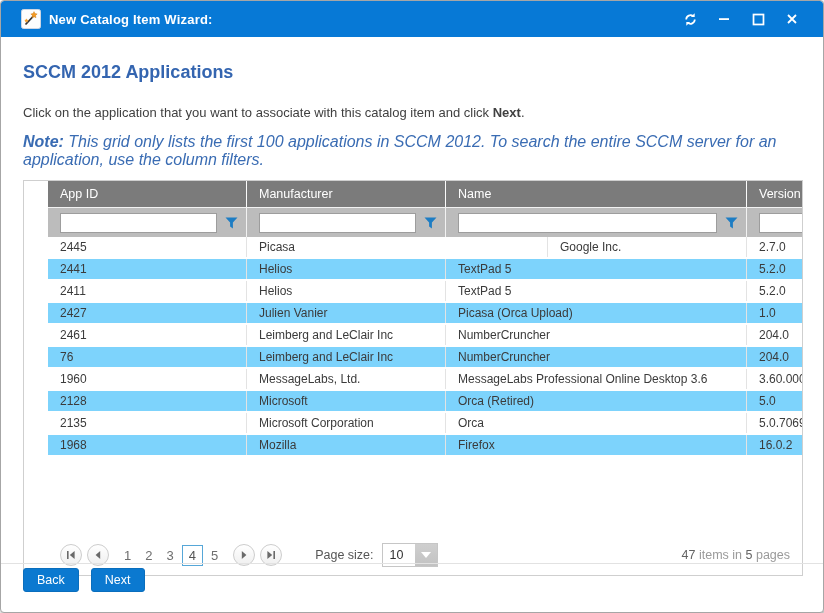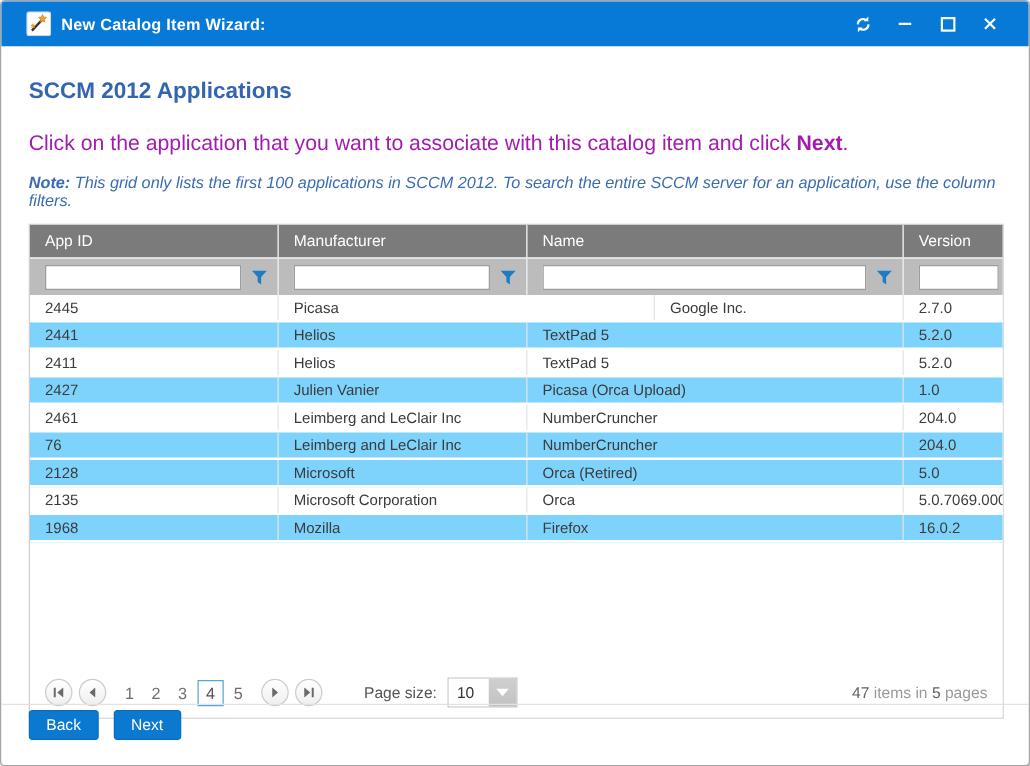--- a/index.html
+++ b/index.html
@@ -14,26 +14,26 @@
     height:36px; background:#0779d6; display:flex; align-items:center;
     padding:0 20px; border-radius:3px 3px 0 0;
   }
   .app-icon { width:20px; height:20px; margin-right:8px; display:flex; }
   .title { color:#ffffff; font-weight:bold; font-size:13px; letter-spacing:.2px; }
   .win-controls { margin-left:auto; display:flex; align-items:center; gap:12px; }
   .winbtn { width:22px; height:22px; display:flex; align-items:center; justify-content:center; cursor:pointer; }
   
   .content { padding:0 22px; }
   h1.page-title { margin-top:25px; font-size:18px; color:#3465b0; font-weight:bold; }
-  .instruction { margin-top:22px; font-size:17px; color:#a21caf; }
+  .instruction { margin-top:22px; font-size:13px; color:#404040; }
   .instruction b { font-weight:bold; }
-  .note { margin-top:13px; font-size:13px; font-style:italic; color:#3a6cb3; }
+  .note { margin-top:13px; font-size:16px; font-style:italic; color:#3a6cb3; }
   .note b { font-weight:bold; }
   
-  .grid { margin-top:11px; width:780px; border:1px solid #cfcfcf; }
+  .grid { margin-top:11px; width:780px; border:1px solid #cfcfcf;padding-left:24px; }
   .ghead { display:flex; height:26px; background:#7b7b7b; }
   .hcell {
     color:#ffffff; font-size:12.5px; display:flex; align-items:center;
     padding-left:12px; border-right:1px solid #fbfbfb; height:100%;
   }
   .hcell:last-child { border-right:none; }
   .gfilter { display:flex; height:30px; background:#bcbcbc; border-top:1px solid #f2f2f2; }
   .fcell {
     display:flex; align-items:center; padding:0 8px 0 12px; gap:8px;
     border-right:1px solid #f2f2f2; overflow:hidden; height:100%;
@@ -196,20 +196,26 @@
             <div class="gcell col1">Leimberg and LeClair Inc</div>
             <div class="gcell col2">NumberCruncher</div>
             <div class="gcell col3">204.0</div>
           </div>
           <div class="grow alt">
             <div class="gcell col0">76</div>
             <div class="gcell col1">Leimberg and LeClair Inc</div>
             <div class="gcell col2">NumberCruncher</div>
             <div class="gcell col3">204.0</div>
           </div>
+          <div class="grow">
+            <div class="gcell col0">1960</div>
+            <div class="gcell col1">MessageLabs, Ltd.</div>
+            <div class="gcell col2">MessageLabs Professional Online Desktop 3.6</div>
+            <div class="gcell col3">3.60.0000</div>
+          </div>
           <div class="grow alt">
             <div class="gcell col0">2128</div>
             <div class="gcell col1">Microsoft</div>
             <div class="gcell col2">Orca (Retired)</div>
             <div class="gcell col3">5.0</div>
           </div>
           <div class="grow">
             <div class="gcell col0">2135</div>
             <div class="gcell col1">Microsoft Corporation</div>
             <div class="gcell col2">Orca</div>

